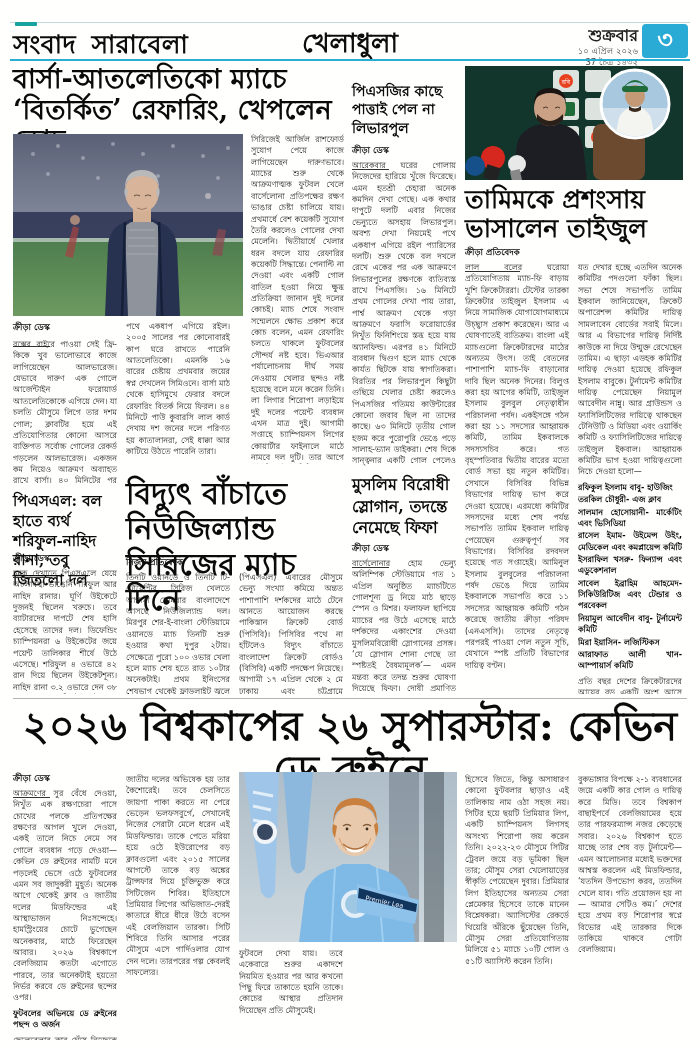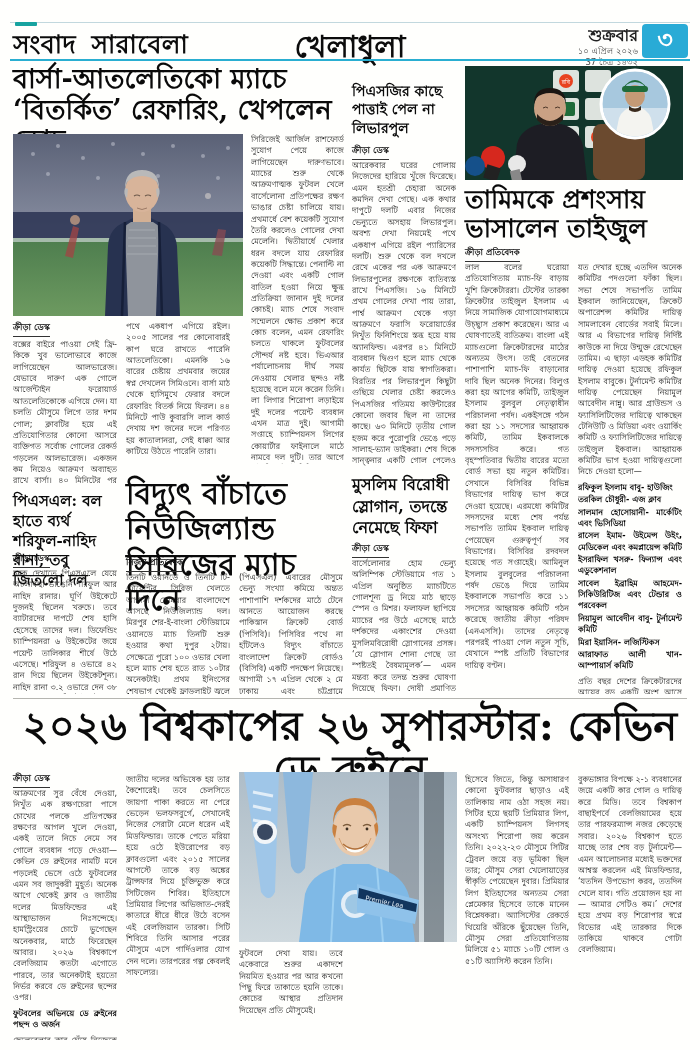--- a/index.html
+++ b/index.html
@@ -4,31 +4,31 @@
 <style>
   html,body{margin:0;padding:0;background:#e8e8e4;}
   .page{position:relative;width:700px;height:1050px;margin:0 auto;background:#fffffd;
         font-family:"DejaVu Sans","Liberation Sans",sans-serif;color:#1c1c1c;overflow:hidden;}
   
   .rule-top{position:absolute;left:10px;top:22px;width:680px;height:1px;background:#c2d8de;}
   .rule-header{position:absolute;left:10px;top:59px;width:680px;height:2px;background:#2aaed1;}
   .logo{position:absolute;left:13px;top:25px;font-size:25px;font-weight:900;letter-spacing:.5px;
         font-family:Liberation Mono, monospace;color:#0c0c0c;}
   .logo-mark{position:absolute;left:15px;top:22px;width:22px;height:4px;background:#17a3a0;border-radius:1px;}
-  .section-title{position:absolute;left:0;right:0;top:23px;text-align:center;font-size:30px;font-weight:700;
+  .section-title{position:absolute;left:0;right:0;top:23px;text-align:center;font-size:26px;font-weight:700;
         font-family:"DejaVu Serif","Liberation Serif",serif;color:#0c0c0c;}
   .dateblock{position:absolute;right:62px;top:26px;text-align:right;line-height:1.25;}
   .dateblock .wd{font-size:16px;font-weight:700;color:#222;}
   .dateblock .dt{font-size:8.5px;color:#444;}
   .pagebox{position:absolute;right:12px;top:24px;width:46px;height:34px;background:#29abd6;border-radius:4px;
         color:#fff;font-size:24px;font-weight:700;display:flex;align-items:center;justify-content:center;}
   
   .hl{position:absolute;font-family:"DejaVu Serif","Liberation Serif",serif;font-weight:700;color:#0a0a0a;}
   .byline{position:absolute;font-size:8.5px;font-weight:700;color:#111;}
-  .byline span{display:inline-block;border-bottom:1px solid #333;padding-bottom:1px;}
+  .byline span{display:inline-block;border-bottom:1px solid #333;padding-bottom:11px;}
   .col{position:absolute;font-size:8px;line-height:1.42;text-align:justify;overflow:hidden;color:#1d1d1d;}
   .col p{margin:0 0 4px 0;}
   .subhead{font-weight:700;color:#000;}
   .namelist div{margin:0 0 1px 0;}
   .photo{position:absolute;overflow:hidden;background:#9aa;}
   .photo svg{display:block;}
   .hairline{position:absolute;left:13px;width:674px;height:1px;background:#b5b5b0;}
 </style>
 </head>
 <body>

